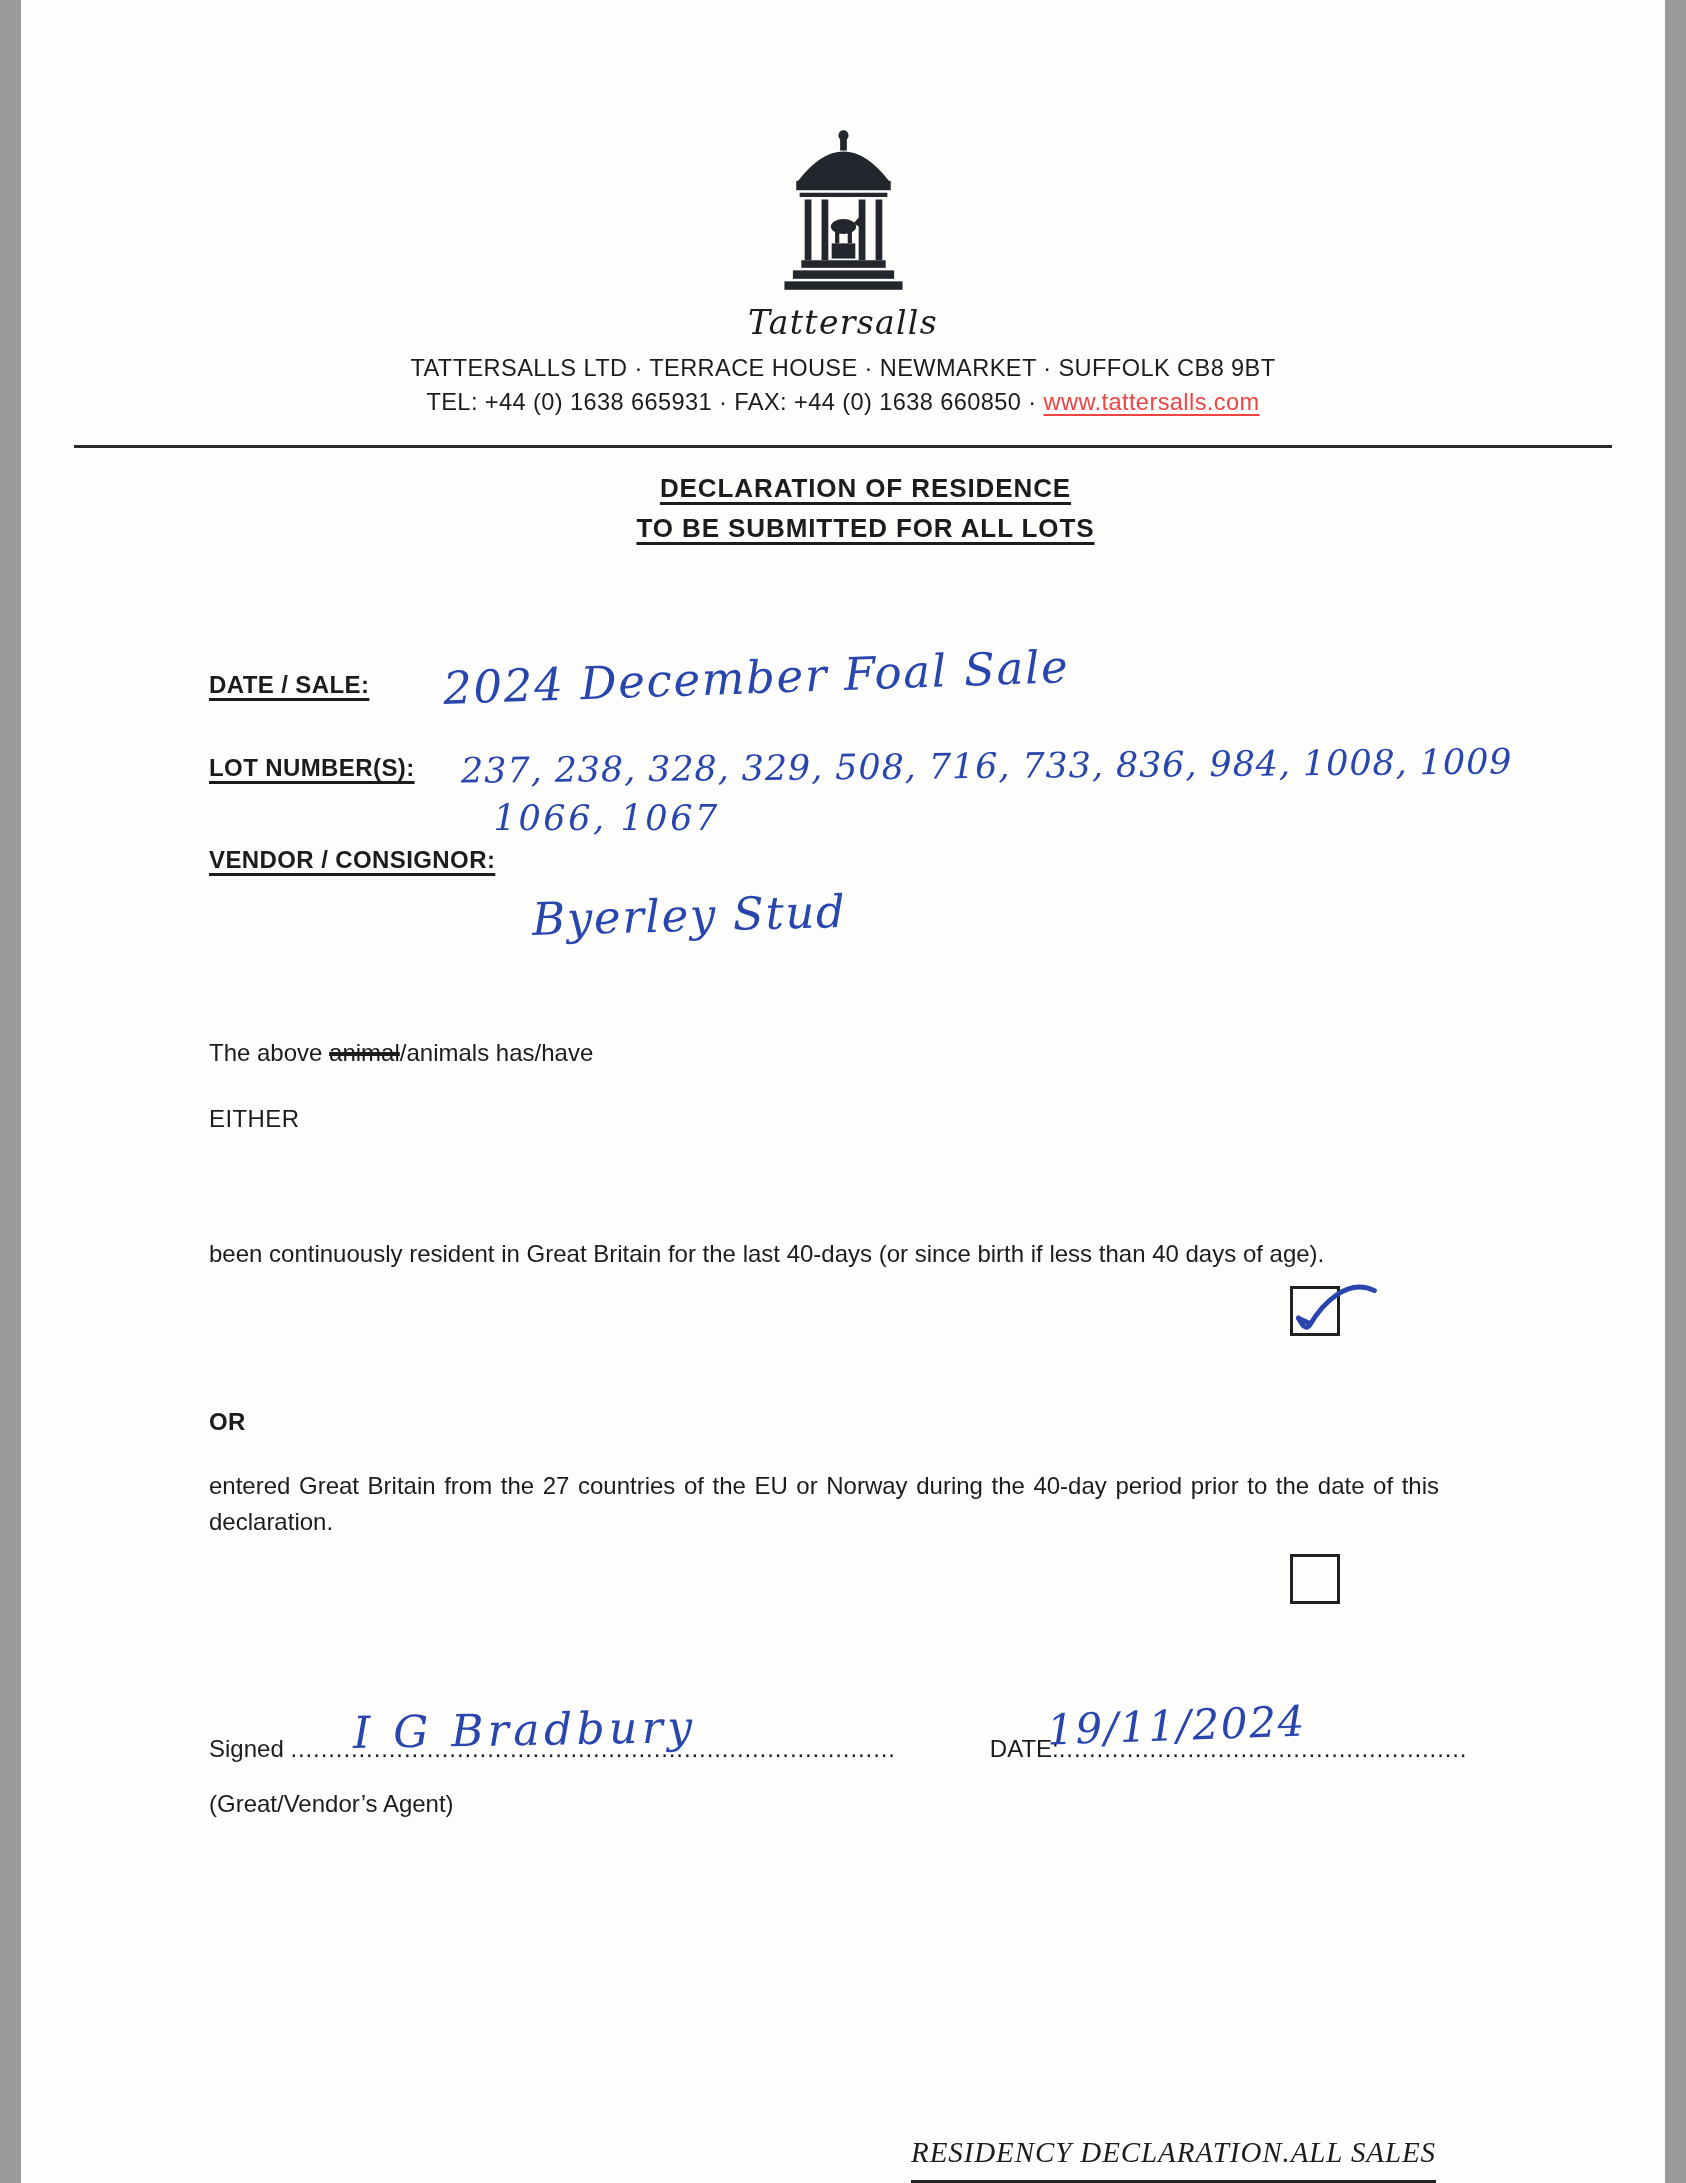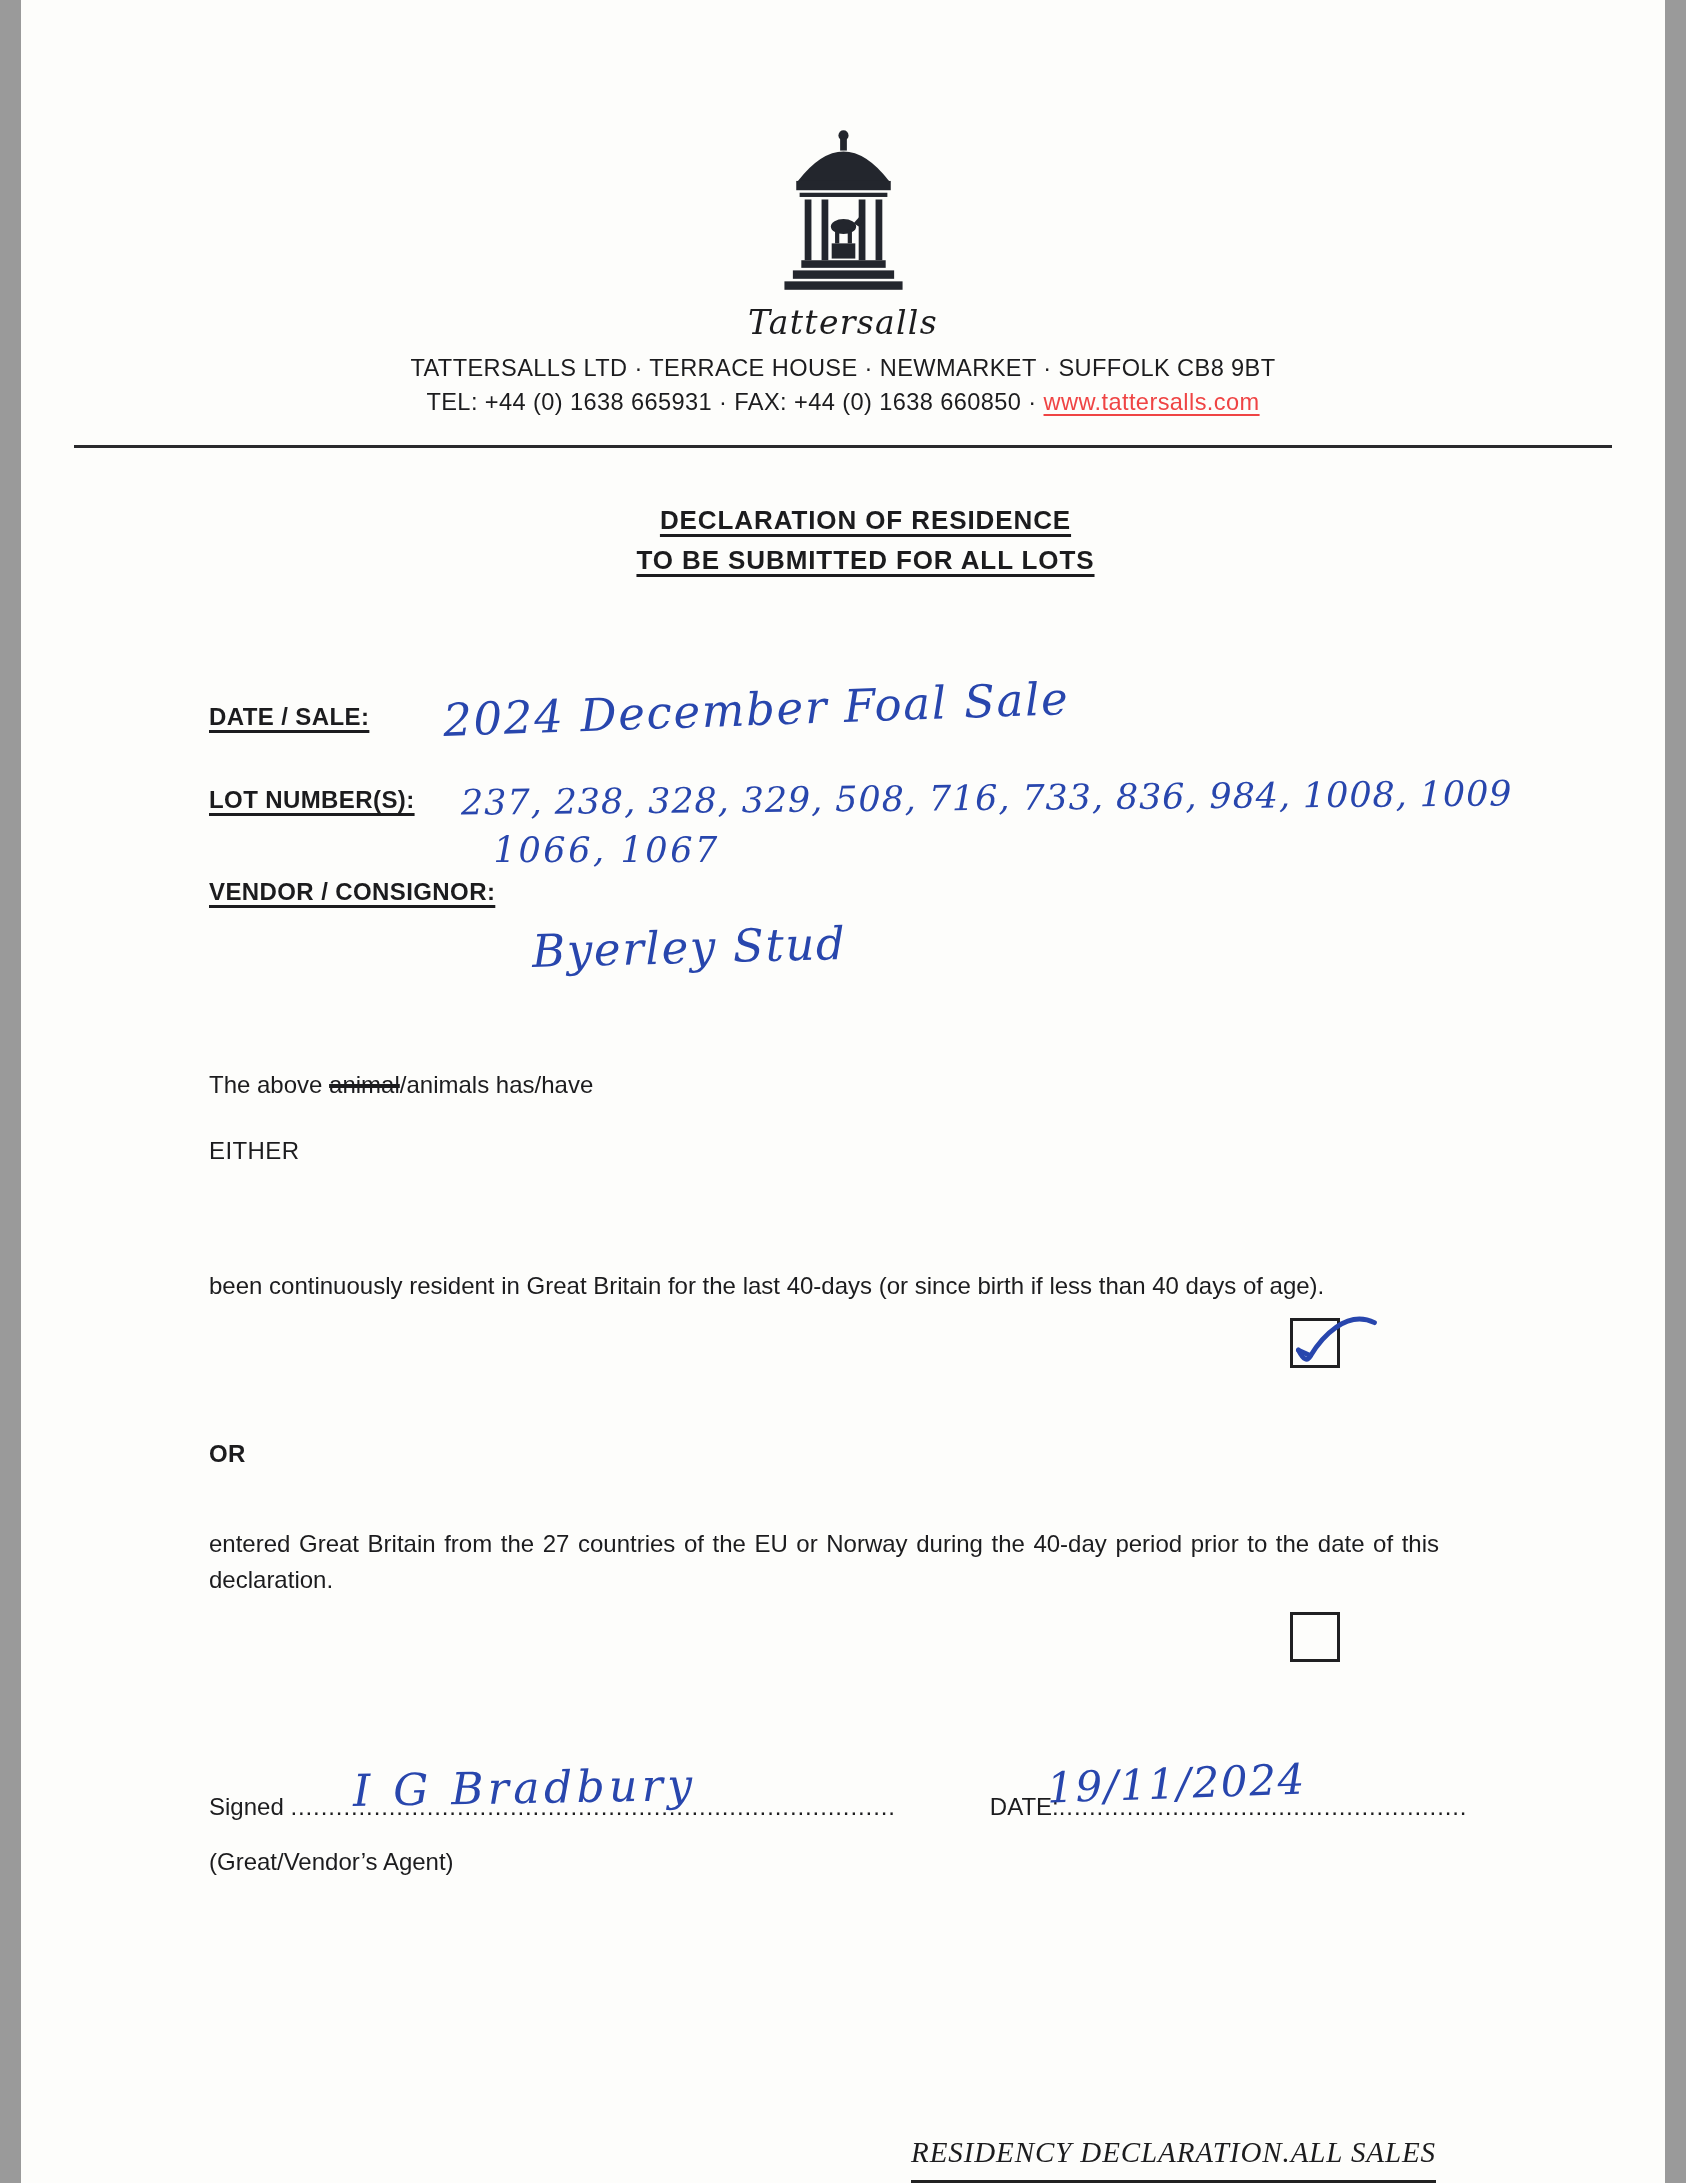--- a/index.html
+++ b/index.html
@@ -24,21 +24,21 @@
     margin-top:2.6px;
   }
   .addr{font-size:23.6px;letter-spacing:0.4px;margin-top:13px;}
   .contact{font-size:23.6px;letter-spacing:0.4px;margin-top:7px;}
   .contact a{color:#ef4444;text-decoration:underline;text-underline-offset:3.9px;cursor:pointer;}
   .rule{
     border:none;border-top:3.5px solid #2a2a2c;
     margin:29px 53px 0 53px;
   }
   
-  .titles{text-align:center;margin-top:52px;padding-left:45px;}
+  .titles{text-align:center;margin-top:20px;padding-left:45px;}
   .title{
     font-size:26px;font-weight:bold;letter-spacing:0.9px;
     text-decoration:underline;text-decoration-thickness:2.6px;text-underline-offset:5.2px;
     line-height:1.55;
   }
   
   .content{padding:0 226px 0 188px;}
   .label{
     font-size:24px;font-weight:bold;letter-spacing:0.4px;
     text-decoration:underline;text-decoration-thickness:2.6px;text-underline-offset:5.2px;
@@ -56,21 +56,21 @@
   .hand-lots{margin-left:46px;margin-top:-8.7px;}
   .hand-lots .l1{font-size:35px;letter-spacing:0.9px;transform:rotate(-0.5deg);}
   .hand-lots .l2{font-size:35px;letter-spacing:2.6px;margin-top:12.2px;margin-left:33px;}
   .row-vendor{margin-top:7.9px;}
   .hand-vendor{font-size:45px;margin:15.7px 0 0 323px;transform:rotate(-1.5deg);letter-spacing:1.7px;display:inline-block;}
   .para{font-size:24px;line-height:1.48;}
   .above-line{margin-top:93px;}
   .struck{text-decoration:line-through;text-decoration-thickness:3.9px;}
   .either{font-size:24px;font-weight:normal;margin-top:34px;letter-spacing:0.4px;}
   .opt{margin-top:103px;text-align:justify;max-width:1268px;}
-  .opt2{margin-top:58px;}
+  .opt2{margin-top:32px;}
   .or{font-size:24px;font-weight:bold;margin-top:65px;letter-spacing:0.4px;}
   .check-row{display:flex;justify-content:flex-end;margin-right:99px;margin-top:15px;height:57px;}
   .checkbox{
     position:relative;width:44px;height:44px;
     border:3.9px solid #202022;display:inline-block;background:transparent;
   }
   .checkbox .tick{display:none;position:absolute;left:-12.2px;top:-34px;width:100px;height:87px;overflow:visible;}
   .checkbox.checked .tick{display:block;}
   .checkbox .tick path{fill:none;stroke:#2846ad;stroke-width:11;stroke-linecap:round;}
   

